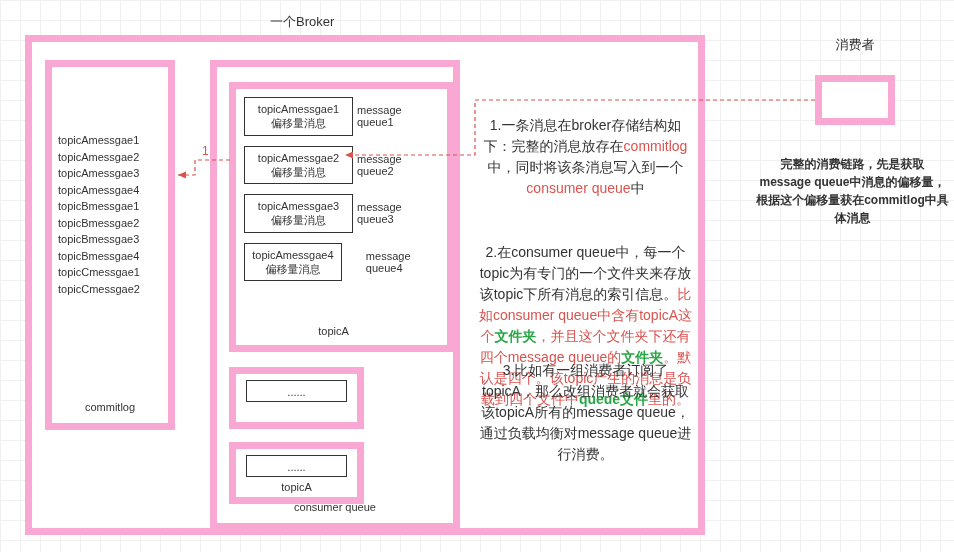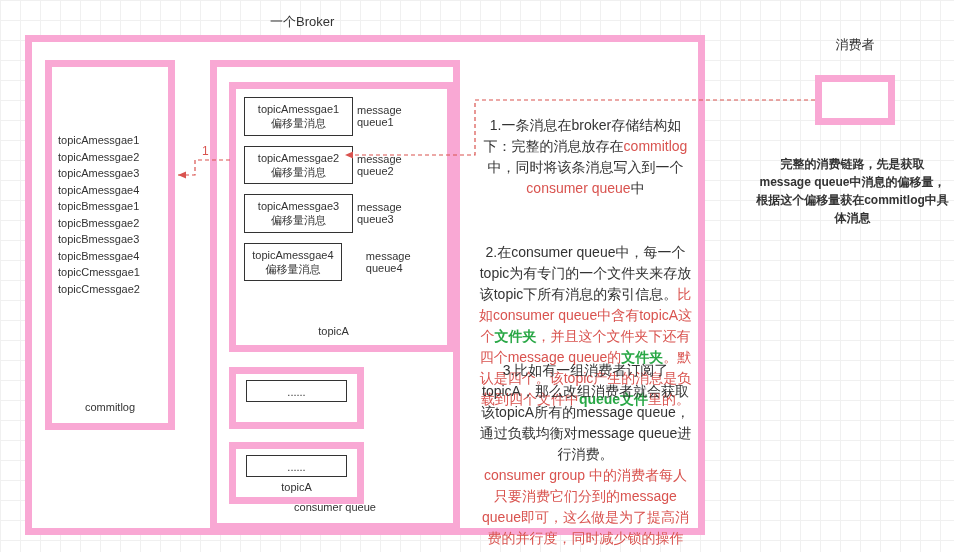--- a/index.html
+++ b/index.html
@@ -132,21 +132,20 @@
 <div class="text-block" style="left:478px; top:115px; width:215px;">
   <span class="black">1.一条消息在broker存储结构如下：完整的消息放存在</span><span class="red">commitlog</span><span class="black">中，同时将该条消息写入到一个</span><span class="red">consumer queue</span><span class="black">中</span>
 </div>
 
 <div class="text-block" style="left:478px; top:200px; width:215px;margin-top:42px;">
   <span class="black">2.在consumer queue中，每一个topic为有专门的一个文件夹来存放该topic下所有消息的索引信息。</span><span class="red">比如consumer queue中含有topicA这个</span><span class="green">文件夹</span><span class="red">，并且这个文件夹下还有四个message queue的</span><span class="green">文件夹</span><span class="red">。默认是四个。该topic产生的消息是负载到四个文件中</span><span class="green">queue文件</span><span class="red">里的。</span>
 </div>
 
 <div class="text-block" style="left:478px; top:360px; width:215px;">
   <span class="black">3.比如有一组消费者订阅了topicA，那么改组消费者就会获取该topicA所有的message queue，通过负载均衡对message queue进行消费。</span><br>
-  <span class="red">consumer group 中的消费者每人只要消费它们分到的message queue即可，这么做是为了提高消费的并行度，同时减少锁的操作</span>
 </div>
 
 <div class="text-block" style="left:825px; top:35px; width:60px; font-size:13px;">消费者</div>
 
 <div class="box" style="left:815px; top:75px; width:80px; height:50px;"></div>
 
 <div class="text-block" style="left:755px; top:155px; width:195px; font-weight:bold; font-size:12px;">完整的消费链路，先是获取message queue中消息的偏移量，根据这个偏移量获在commitlog中具体消息</div>
 
 <svg class="overlay" width="954" height="552">
   <defs>

